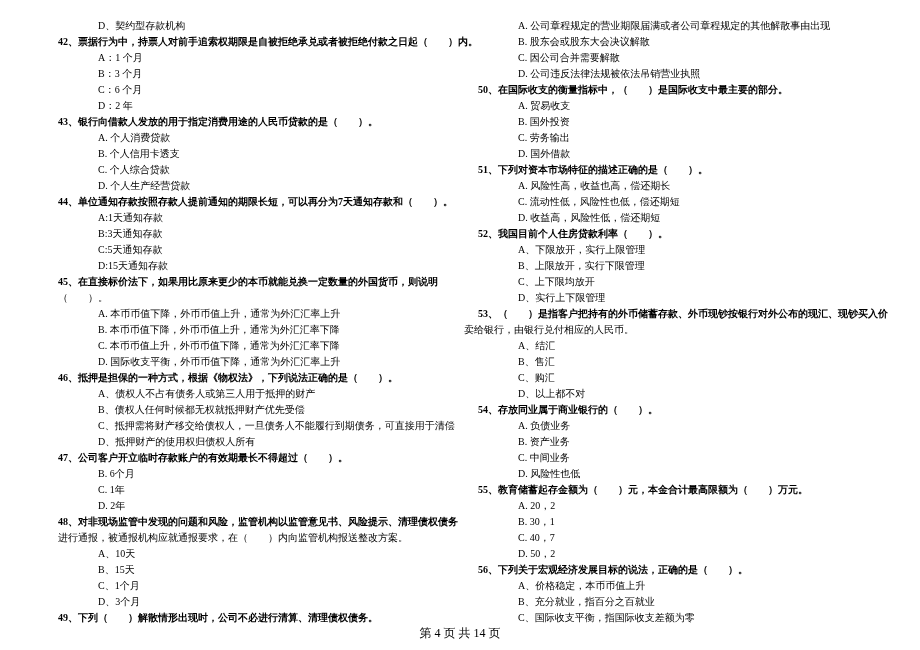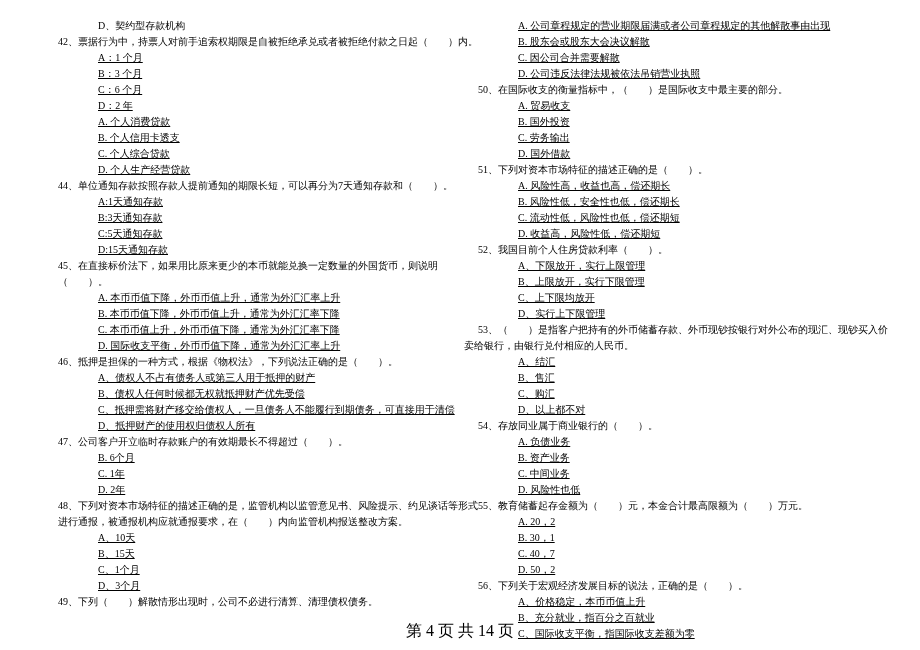--- a/index.html
+++ b/index.html
@@ -23,54 +23,55 @@
     }
     .line {
       line-height: 1.6;
       white-space: nowrap;
     }
     .indent-d {
       padding-left: 58px;
     }
     .question-line {
       padding-left: 18px;
+      font-weight: bold;
     }
     .option-line {
       padding-left: 58px;
-      text-decoration: underline;
     }
     .continuation-line {
       padding-left: 18px;
     }
     .contin2 {
       padding-left: 4px;
     }
     .footer {
       position: absolute;
       bottom: 8px;
       left: 0;
       right: 0;
       text-align: center;
-      font-size: 16px;
+      font-size: 12px;
     }
   </style>
 </head>
 <body>
 
 <div class="page">
 
   <div class="column">
     <div class="line indent-d">D、契约型存款机构</div>
 
     <div class="line question-line"><span>42</span>、<span>票据行为中，持票人对前手追索权期限是自被拒绝承兑或者被拒绝付款之日起（　　）内。</span></div>
     <div class="line option-line">A：1 个月</div>
     <div class="line option-line">B：3 个月</div>
     <div class="line option-line">C：6 个月</div>
     <div class="line option-line">D：2 年</div>
 
+    <div class="line question-line"><span>43</span>、<span>银行向借款人发放的用于指定消费用途的人民币贷款的是（　　）。</span></div>
     <div class="line option-line">A. 个人消费贷款</div>
     <div class="line option-line">B. 个人信用卡透支</div>
     <div class="line option-line">C. 个人综合贷款</div>
     <div class="line option-line">D. 个人生产经营贷款</div>
 
     <div class="line question-line"><span>44</span>、<span>单位通知存款按照存款人提前通知的期限长短，可以再分为7天通知存款和（　　）。</span></div>
     <div class="line option-line">A:1天通知存款</div>
     <div class="line option-line">B:3天通知存款</div>
     <div class="line option-line">C:5天通知存款</div>
     <div class="line option-line">D:15天通知存款</div>
@@ -86,21 +87,21 @@
     <div class="line option-line">A、债权人不占有债务人或第三人用于抵押的财产</div>
     <div class="line option-line">B、债权人任何时候都无权就抵押财产优先受偿</div>
     <div class="line option-line">C、抵押需将财产移交给债权人，一旦债务人不能履行到期债务，可直接用于清偿</div>
     <div class="line option-line">D、抵押财产的使用权归债权人所有</div>
 
     <div class="line question-line"><span>47</span>、<span>公司客户开立临时存款账户的有效期最长不得超过（　　）。</span></div>
     <div class="line option-line">B. 6个月</div>
     <div class="line option-line">C. 1年</div>
     <div class="line option-line">D. 2年</div>
 
-    <div class="line question-line"><span>48</span>、<span>下列对资本市场特征的描述正确的是，监管机构以监管意见书、风险提示、约见谈话等形式</span></div>
+    <div class="line question-line"><span>48</span>、<span>对非现场监管中发现的问题和风险，监管机构以监管意见书、风险提示、清理债权债务</span></div>
     <div class="line continuation-line">进行通报，被通报机构应就通报要求，在（　　）内向监管机构报送整改方案。</div>
     <div class="line option-line">A、10天</div>
     <div class="line option-line">B、15天</div>
     <div class="line option-line">C、1个月</div>
     <div class="line option-line">D、3个月</div>
 
     <div class="line question-line"><span>49</span>、<span>下列（　　）解散情形出现时，公司不必进行清算、清理债权债务。</span></div>
   </div>
 
   <div class="column">
@@ -110,21 +111,20 @@
     <div class="line option-line">D. 公司违反法律法规被依法吊销营业执照</div>
 
     <div class="line question-line"><span>50</span>、<span>在国际收支的衡量指标中，（　　）是国际收支中最主要的部分。</span></div>
     <div class="line option-line">A. 贸易收支</div>
     <div class="line option-line">B. 国外投资</div>
     <div class="line option-line">C. 劳务输出</div>
     <div class="line option-line">D. 国外借款</div>
 
     <div class="line question-line"><span>51</span>、<span>下列对资本市场特征的描述正确的是（　　）。</span></div>
     <div class="line option-line">A. 风险性高，收益也高，偿还期长</div>
-    <div class="line option-line">B. 风险性低，安全性也低，偿还期长</div>
     <div class="line option-line">C. 流动性低，风险性也低，偿还期短</div>
     <div class="line option-line">D. 收益高，风险性低，偿还期短</div>
 
     <div class="line question-line"><span>52</span>、<span>我国目前个人住房贷款利率（　　）。</span></div>
     <div class="line option-line">A、下限放开，实行上限管理</div>
     <div class="line option-line">B、上限放开，实行下限管理</div>
     <div class="line option-line">C、上下限均放开</div>
     <div class="line option-line">D、实行上下限管理</div>
 
     <div class="line question-line"><span>53</span>、<span>（　　）是指客户把持有的外币储蓄存款、外币现钞按银行对外公布的现汇、现钞买入价</span></div>

